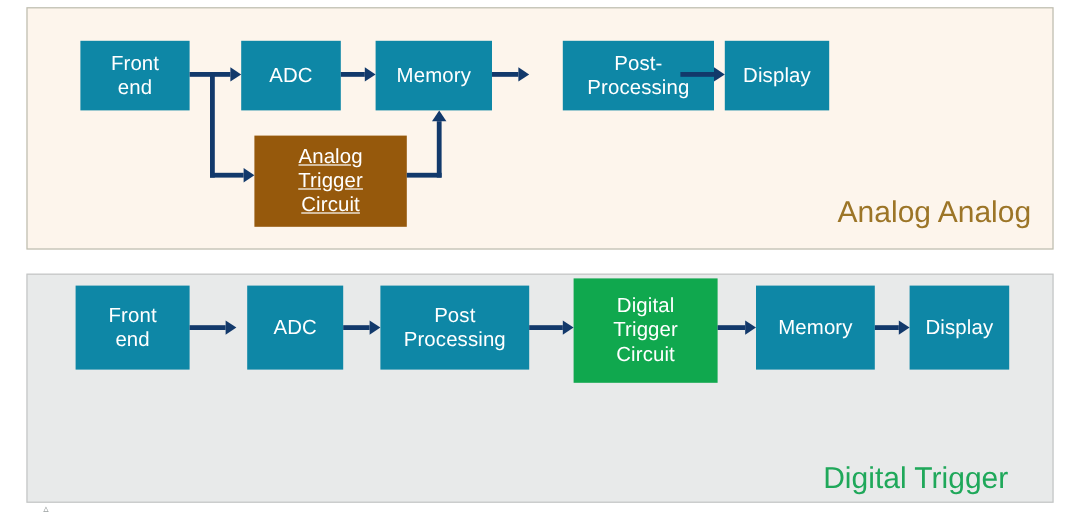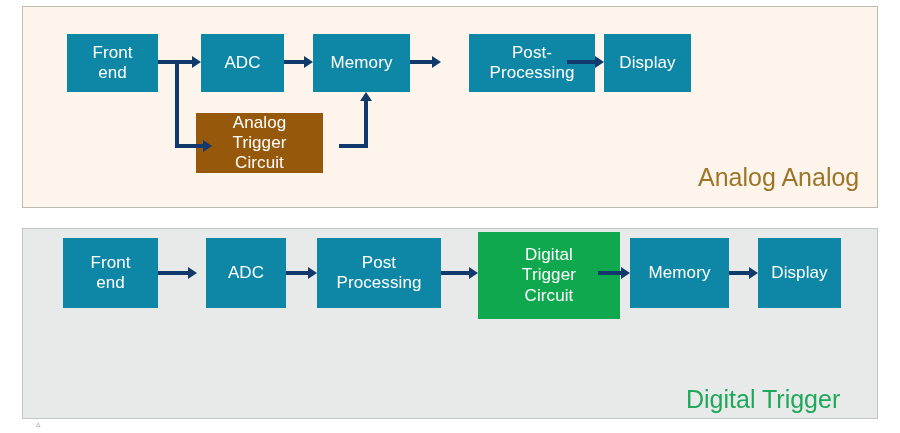--- a/index.html
+++ b/index.html
@@ -118,21 +118,21 @@
 
     <div class="block teal" style="left:178px; top:27px; width:83px; height:58px;">ADC</div>
 
     <div class="block teal" style="left:290px; top:27px; width:97px; height:58px;">Memory</div>
 
     <div class="block teal" style="left:418px; top:27px; width:126px; height:58px;margin-left:28px;">Post-
 Processing</div>
 
     <div class="block teal" style="left:581px; top:27px; width:87px; height:58px;">Display</div>
 
-    <div class="block brown" style="left:173px; top:106px; width:127px; height:60px;">Analog
+    <div class="block brown" style="left:189px; top:106px; width:127px; height:76px;text-decoration:underline;">Analog
 Trigger
 Circuit</div>
 
     <div class="conn" style="left:135px; top:53px; width:34px; height:4px;"></div>
     <div class="arrow-head right" style="left:169px; top:49px;"></div>
 
     <div class="conn" style="left:261px; top:53px; width:20px; height:4px;"></div>
     <div class="arrow-head right" style="left:281px; top:49px;"></div>
 
     <div class="conn" style="left:387px; top:53px; width:22px; height:4px;"></div>
@@ -155,21 +155,21 @@
   <div class="panel panel-digital">
 
     <div class="block teal" style="left:40px; top:9px; width:95px; height:70px;">Front
 end</div>
 
     <div class="block teal" style="left:183px; top:9px; width:80px; height:70px;">ADC</div>
 
     <div class="block teal" style="left:294px; top:9px; width:124px; height:70px;">Post
 Processing</div>
 
-    <div class="block green" style="left:455px; top:3px; width:142px; height:87px;">Digital
+    <div class="block green" style="left:455px; top:3px; width:120px; height:87px;">Digital
 Trigger
 Circuit</div>
 
     <div class="block teal" style="left:607px; top:9px; width:99px; height:70px;">Memory</div>
 
     <div class="block teal" style="left:735px; top:9px; width:83px; height:70px;">Display</div>
 
     <div class="conn" style="left:135px; top:42px; width:30px; height:4px;"></div>
     <div class="arrow-head right" style="left:165px; top:38px;"></div>
 

